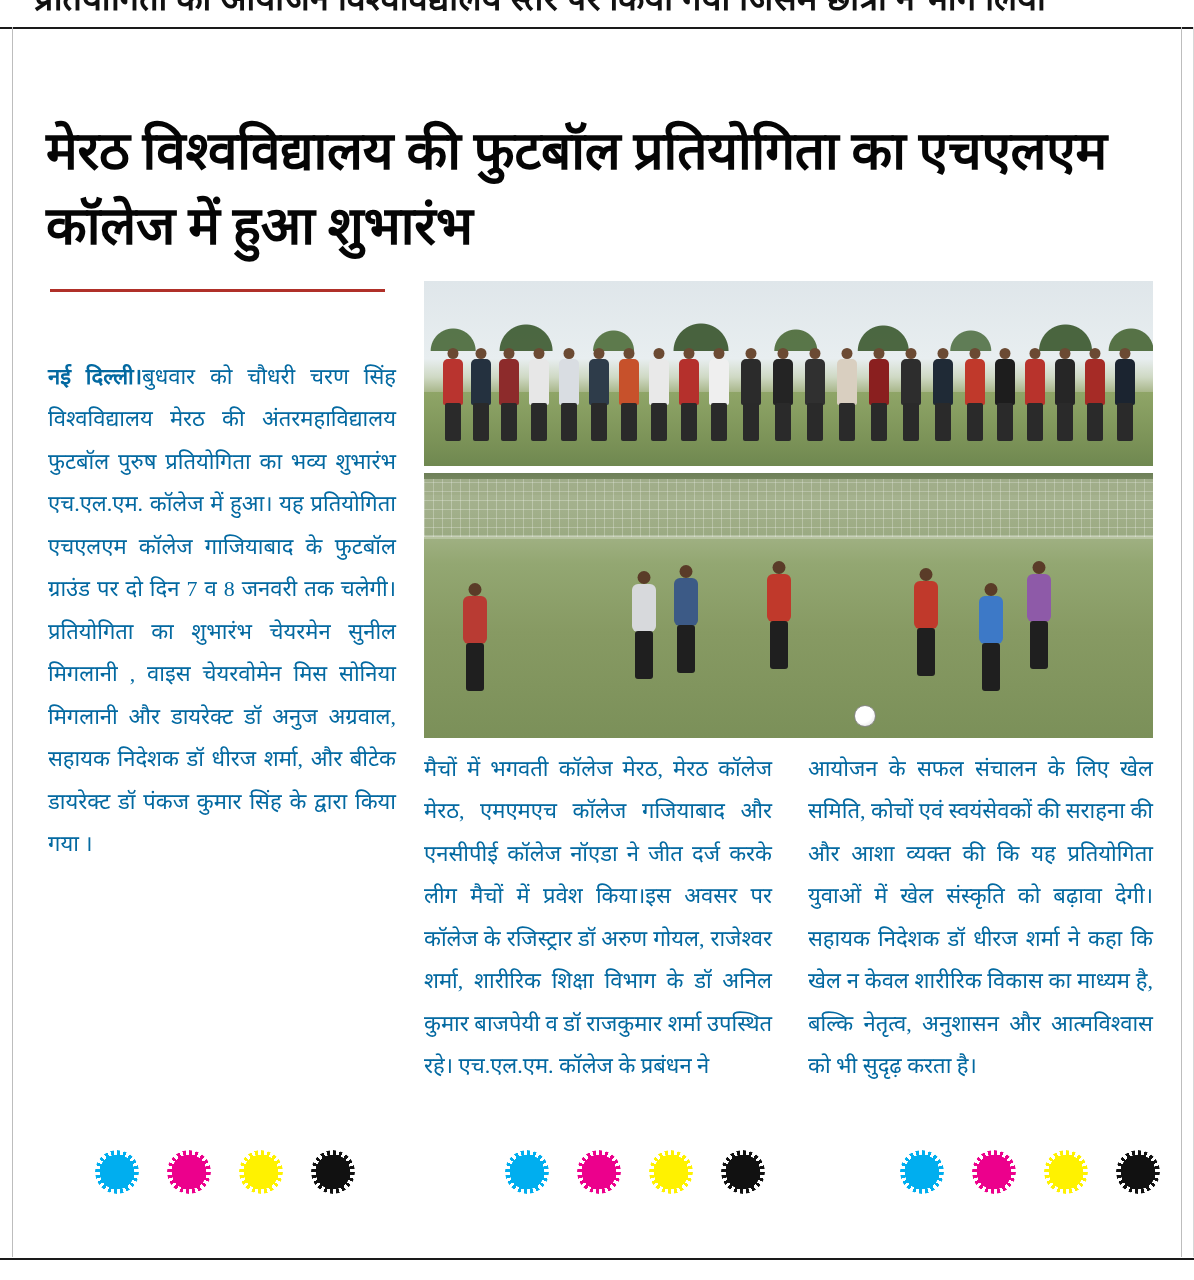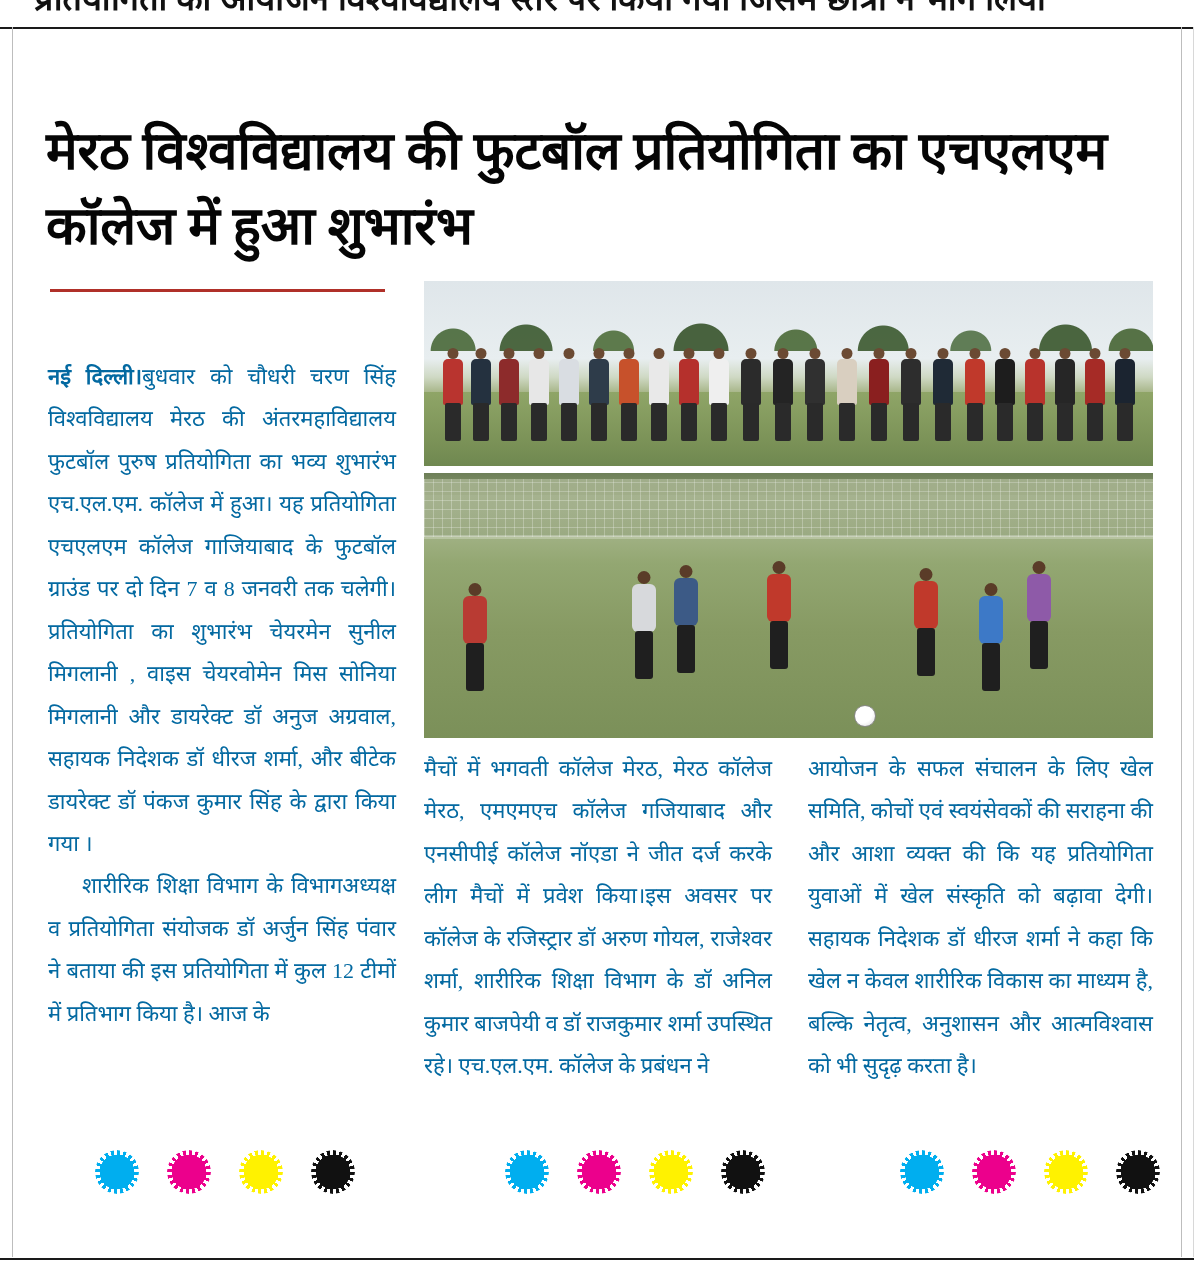--- a/index.html
+++ b/index.html
@@ -479,21 +479,20 @@
   <div class="player" style="left:600px; top:88px;">
     <span class="ph"></span>
       <span class="pb" style="background:#8e5aa8;"></span>
       <span class="pl"></span>
   </div>
   <div class="ball" style="left:430px; top:232px;"></div>
 </div>
 
 <div class="col" id="col1">
   <p><span class="dateline">नई दिल्ली।</span><span>बुधवार को चौधरी चरण सिंह विश्वविद्यालय मेरठ की अंतरमहाविद्यालय फुटबॉल पुरुष प्रतियोगिता का भव्य शुभारंभ एच.एल.एम. कॉलेज में हुआ। यह प्रतियोगिता एचएलएम कॉलेज गाजियाबाद के फुटबॉल ग्राउंड पर दो दिन 7 व 8 जनवरी तक चलेगी। प्रतियोगिता का शुभारंभ चेयरमेन सुनील मिगलानी , वाइस चेयरवोमेन मिस सोनिया मिगलानी और डायरेक्ट डॉ अनुज अग्रवाल, सहायक निदेशक डॉ धीरज शर्मा, और बीटेक डायरेक्ट डॉ पंकज कुमार सिंह के द्वारा किया गया ।</span></p>
-  <p>शारीरिक शिक्षा विभाग के विभागअध्यक्ष व प्रतियोगिता संयोजक डॉ अर्जुन सिंह पंवार ने बताया की इस प्रतियोगिता में कुल 12 टीमों में प्रतिभाग किया है। आज के</p>
 </div>
 
 <div class="col" id="col2">
   <p>मैचों में भगवती कॉलेज मेरठ, मेरठ कॉलेज मेरठ, एमएमएच कॉलेज गजियाबाद और एनसीपीई कॉलेज नॉएडा ने जीत दर्ज करके लीग मैचों में प्रवेश किया।इस अवसर पर कॉलेज के रजिस्ट्रार डॉ अरुण गोयल, राजेश्वर शर्मा, शारीरिक शिक्षा विभाग के डॉ अनिल कुमार बाजपेयी व डॉ राजकुमार शर्मा उपस्थित रहे। एच.एल.एम. कॉलेज के प्रबंधन ने</p>
 </div>
 
 <div class="col" id="col3">
   <p>आयोजन के सफल संचालन के लिए खेल समिति, कोचों एवं स्वयंसेवकों की सराहना की और आशा व्यक्त की कि यह प्रतियोगिता युवाओं में खेल संस्कृति को बढ़ावा देगी। सहायक निदेशक डॉ धीरज शर्मा ने कहा कि खेल न केवल शारीरिक विकास का माध्यम है, बल्कि नेतृत्व, अनुशासन और आत्मविश्वास को भी सुदृढ़ करता है।</p>
 </div>
 

